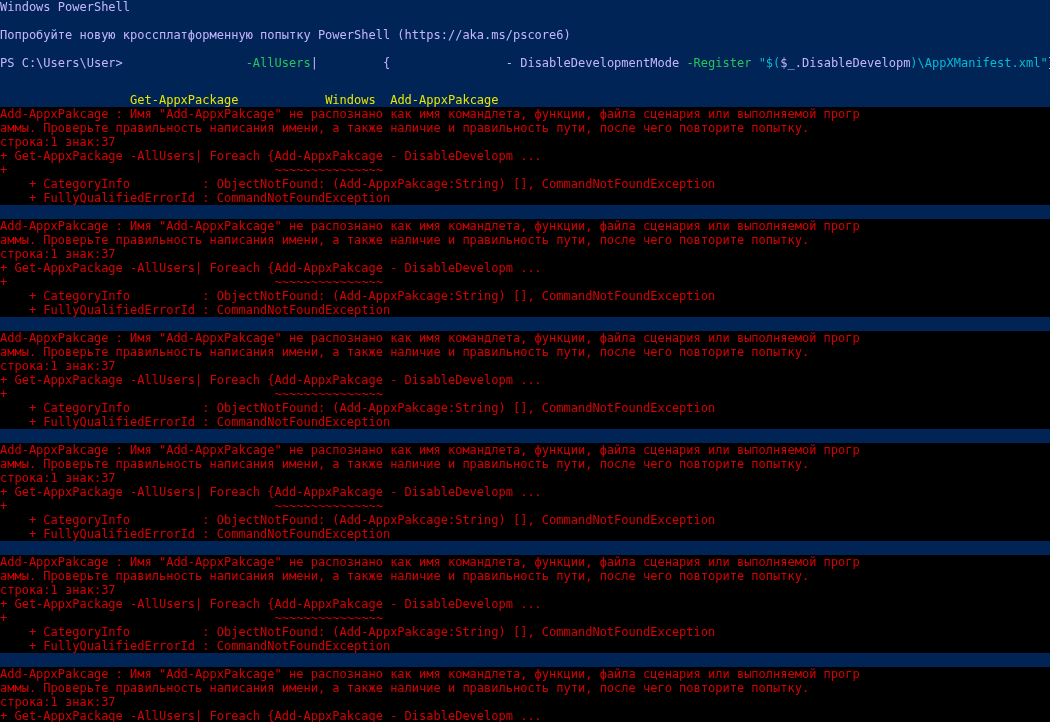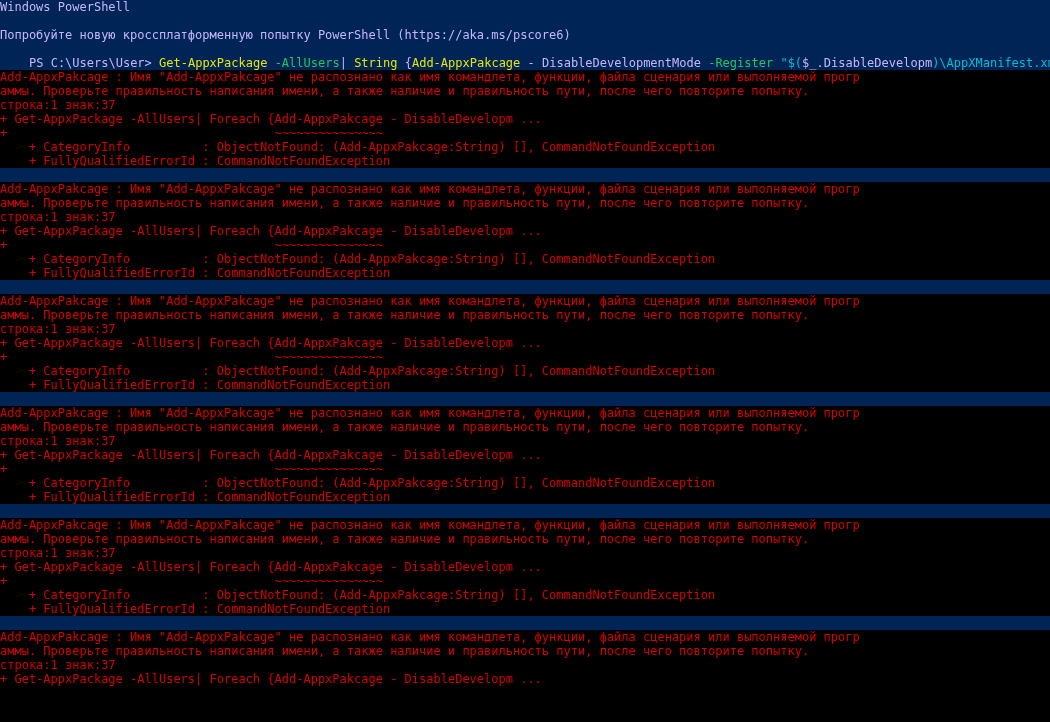--- a/index.html
+++ b/index.html
@@ -16,42 +16,42 @@
     line-height: 14px;
     width: 1050px;
     height: 722px;
     box-sizing: border-box;
     color: #ccc;
   }
   .line { white-space: pre; }
   .bg-blue { background: #012456; }
   .bg-black { background: #000000; }
   .white { color: #c4b5fd; }
-  .yellow { color: #e6e600; }
+  .yellow { color: #e6e600; margin-top: 37px; }
   .gray { color: #22c55e; }
   .cyan { color: #00bcd4; }
   .redfg { color: #d60000; }
-  .prompt-line { display: flex; padding-left: 29px; }
+  .prompt-line { display: flex; }
 </style>
 </head>
 <body>
 
 <div class="console">
 
   <div class="bg-blue">
     <div class="line white">Windows PowerShell</div>
     <div class="line">&nbsp;</div>
     <div class="line white">Попробуйте новую кроссплатформенную попытку PowerShell (https://aka.ms/pscore6)</div>
     <div class="line">&nbsp;</div>
     <div class="line prompt-line">
       <span class="white">PS C:\Users\User&gt; </span>
       <span class="yellow">Get-AppxPackage </span>
       <span class="gray">-AllUsers</span>
       <span class="white">| </span>
-      <span class="yellow">String </span>
+      <span class="yellow">Windows </span>
       <span class="white">{</span>
       <span class="yellow">Add-AppxPakcage </span>
       <span class="white">- DisableDevelopmentMode </span>
       <span class="gray">-Register </span>
       <span class="cyan">"$(</span>
       <span class="white">$_.DisableDevelopm</span>
       <span class="cyan">)\AppXManifest.xml"</span>
       <span class="white">}</span>
     </div>
   </div>

